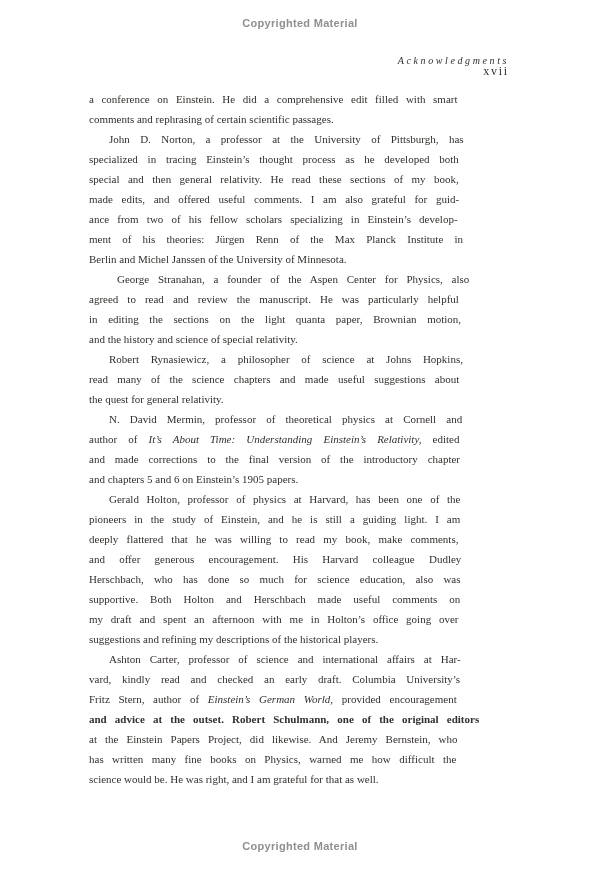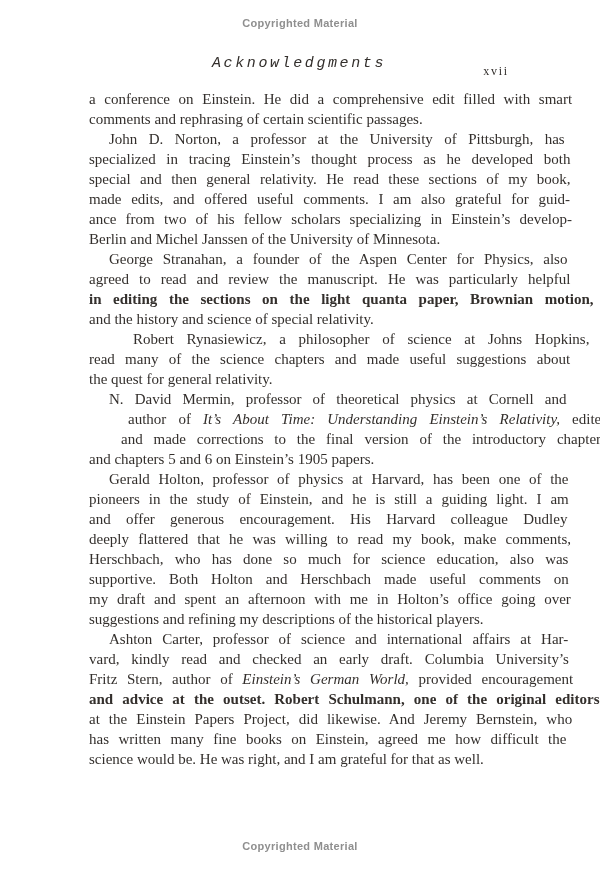--- a/index.html
+++ b/index.html
@@ -27,37 +27,36 @@
     color:var(--banner);
   }
   .banner.top{ top:17px; }
   .banner.bottom{ top:840px; }
   .running-head{
     position:absolute; left:89px; top:55px;
     width:420px; height:17px;
   }
   .head-title{
     display:block;
-    text-align:center;
+    text-align:right;
     font-style:italic;
-    font-size:15px;
+    font-size:10px;
     letter-spacing:2.6px;
-    font-family:Liberation Mono, monospace;
   }
   .folio{
     position:absolute; right:0; top:1px;
     font-size:12px;
     letter-spacing:1.8px;
     font-style:normal;
     margin-top:8px;
   }
   .body-text{
     position:absolute; left:89px; top:89px;
     width:420px;
-    font-size:15px;
+    font-size:11px;
     line-height:20px;
   }
   .line{
     height:20px;
     white-space:nowrap;
   }
   .line.indent{ padding-left:20px; }
   .line em{ font-style:italic; font-weight:normal; }
 </style>
 </head>
@@ -73,44 +72,45 @@
   </div>
 
   <div class="body-text" id="text-block">
       <div class="line"><span class="t" style="word-spacing: 4.84375px;">a conference on Einstein. He did a comprehensive edit filled with smart</span></div>
       <div class="line last"><span class="t">comments and rephrasing of certain scientific passages.</span></div>
       <div class="line indent"><span class="t" style="word-spacing: 7.64375px;">John D. Norton, a professor at the University of Pittsburgh, has</span></div>
       <div class="line"><span class="t" style="word-spacing: 6.98264px;">specialized in tracing Einstein’s thought process as he developed both</span></div>
       <div class="line"><span class="t" style="word-spacing: 5.66193px;">special and then general relativity. He read these sections of my book,</span></div>
       <div class="line"><span class="t" style="word-spacing: 5.9304px;">made edits, and offered useful comments. I am also grateful for guid-</span></div>
       <div class="line"><span class="t" style="word-spacing: 5.39531px;">ance from two of his fellow scholars specializing in Einstein’s develop-</span></div>
+      <div class="line"><span class="t" style="word-spacing: 8.38068px;">ment of his theories: Jürgen Renn of the Max Planck Institute in</span></div>
       <div class="line last"><span class="t">Berlin and Michel Janssen of the University of Minnesota.</span></div>
-      <div class="line indent"><span class="t" style="word-spacing: 6.04844px;">George Stranahan, a founder of the Aspen Center for Physics, also</span></div>
+      <div class="line indent"><span class="t" style="word-spacing: 6.04844px; margin-left: 8px;">George Stranahan, a founder of the Aspen Center for Physics, also</span></div>
       <div class="line"><span class="t" style="word-spacing: 6.28906px; margin-top: 12px;">agreed to read and review the manuscript. He was particularly helpful</span></div>
-      <div class="line"><span class="t" style="word-spacing: 7.86094px; font-weight: bold;">in editing the sections on the light quanta paper, Brownian motion,</span></div>
+      <div class="line"><span class="t" style="word-spacing: 7.86094px;">in editing the sections on the light quanta paper, Brownian motion,</span></div>
       <div class="line last"><span class="t">and the history and science of special relativity.</span></div>
-      <div class="line indent"><span class="t" style="word-spacing: 9.01562px; margin-left: 24px;">Robert Rynasiewicz, a philosopher of science at Johns Hopkins,</span></div>
+      <div class="line indent"><span class="t" style="word-spacing: 9.01562px;">Robert Rynasiewicz, a philosopher of science at Johns Hopkins,</span></div>
       <div class="line"><span class="t" style="word-spacing: 6.53594px;">read many of the science chapters and made useful suggestions about</span></div>
       <div class="line last"><span class="t">the quest for general relativity.</span></div>
       <div class="line indent"><span class="t" style="word-spacing: 7.36632px;">N. David Mermin, professor of theoretical physics at Cornell and</span></div>
-      <div class="line"><span class="t" style="word-spacing: 8.37891px; margin-left: 39px;">author of <em>It’s About Time: Understanding Einstein’s Relativity,</em> edited</span></div>
-      <div class="line"><span class="t" style="word-spacing: 7.10469px; margin-left: 32px;">and made corrections to the final version of the introductory chapter</span></div>
+      <div class="line"><span class="t" style="word-spacing: 8.37891px;">author of <em>It’s About Time: Understanding Einstein’s Relativity,</em> edited</span></div>
+      <div class="line"><span class="t" style="word-spacing: 7.10469px;">and made corrections to the final version of the introductory chapter</span></div>
       <div class="line last"><span class="t">and chapters 5 and 6 on Einstein’s 1905 papers.</span></div>
       <div class="line indent"><span class="t" style="word-spacing: 4.92898px;">Gerald Holton, professor of physics at Harvard, has been one of the</span></div>
       <div class="line"><span class="t" style="word-spacing: 5.2221px;">pioneers in the study of Einstein, and he is still a guiding light. I am</span></div>
+      <div class="line"><span class="t" style="word-spacing: 5.45455px;">deeply flattered that he was willing to read my book, make comments,</span></div>
       <div class="line"><span class="t" style="word-spacing: 11.5045px;">and offer generous encouragement. His Harvard colleague Dudley</span></div>
-      <div class="line"><span class="t" style="word-spacing: 5.45455px;">deeply flattered that he was willing to read my book, make comments,</span></div>
       <div class="line"><span class="t" style="word-spacing: 7.45937px;">Herschbach, who has done so much for science education, also was</span></div>
       <div class="line"><span class="t" style="word-spacing: 9.18555px;">supportive. Both Holton and Herschbach made useful comments on</span></div>
       <div class="line"><span class="t" style="word-spacing: 5.04818px;">my draft and spent an afternoon with me in Holton’s office going over</span></div>
       <div class="line last"><span class="t">suggestions and refining my descriptions of the historical players.</span></div>
       <div class="line indent"><span class="t" style="word-spacing: 6.17882px;">Ashton Carter, professor of science and international affairs at Har-</span></div>
       <div class="line"><span class="t" style="word-spacing: 8.01215px;">vard, kindly read and checked an early draft. Columbia University’s</span></div>
       <div class="line"><span class="t" style="word-spacing: 5.93945px;">Fritz Stern, author of <em>Einstein’s German World,</em> provided encouragement</span></div>
       <div class="line"><span class="t" style="word-spacing: 5.3892px; font-weight: bold;">and advice at the outset. Robert Schulmann, one of the original editors</span></div>
       <div class="line"><span class="t" style="word-spacing: 5.28594px;">at the Einstein Papers Project, did likewise. And Jeremy Bernstein, who</span></div>
-      <div class="line"><span class="t" style="word-spacing: 5.70028px;">has written many fine books on Einstein, agreed me how difficult the</span></div>
+      <div class="line"><span class="t" style="word-spacing: 5.70028px;">has written many fine books on Physics, warned me how difficult the</span></div>
       <div class="line last"><span class="t">science would be. He was right, and I am grateful for that as well.</span></div>
     </div>
 
   <div class="banner bottom">Copyrighted Material</div>
 
 </div>
 
 </body></html>

